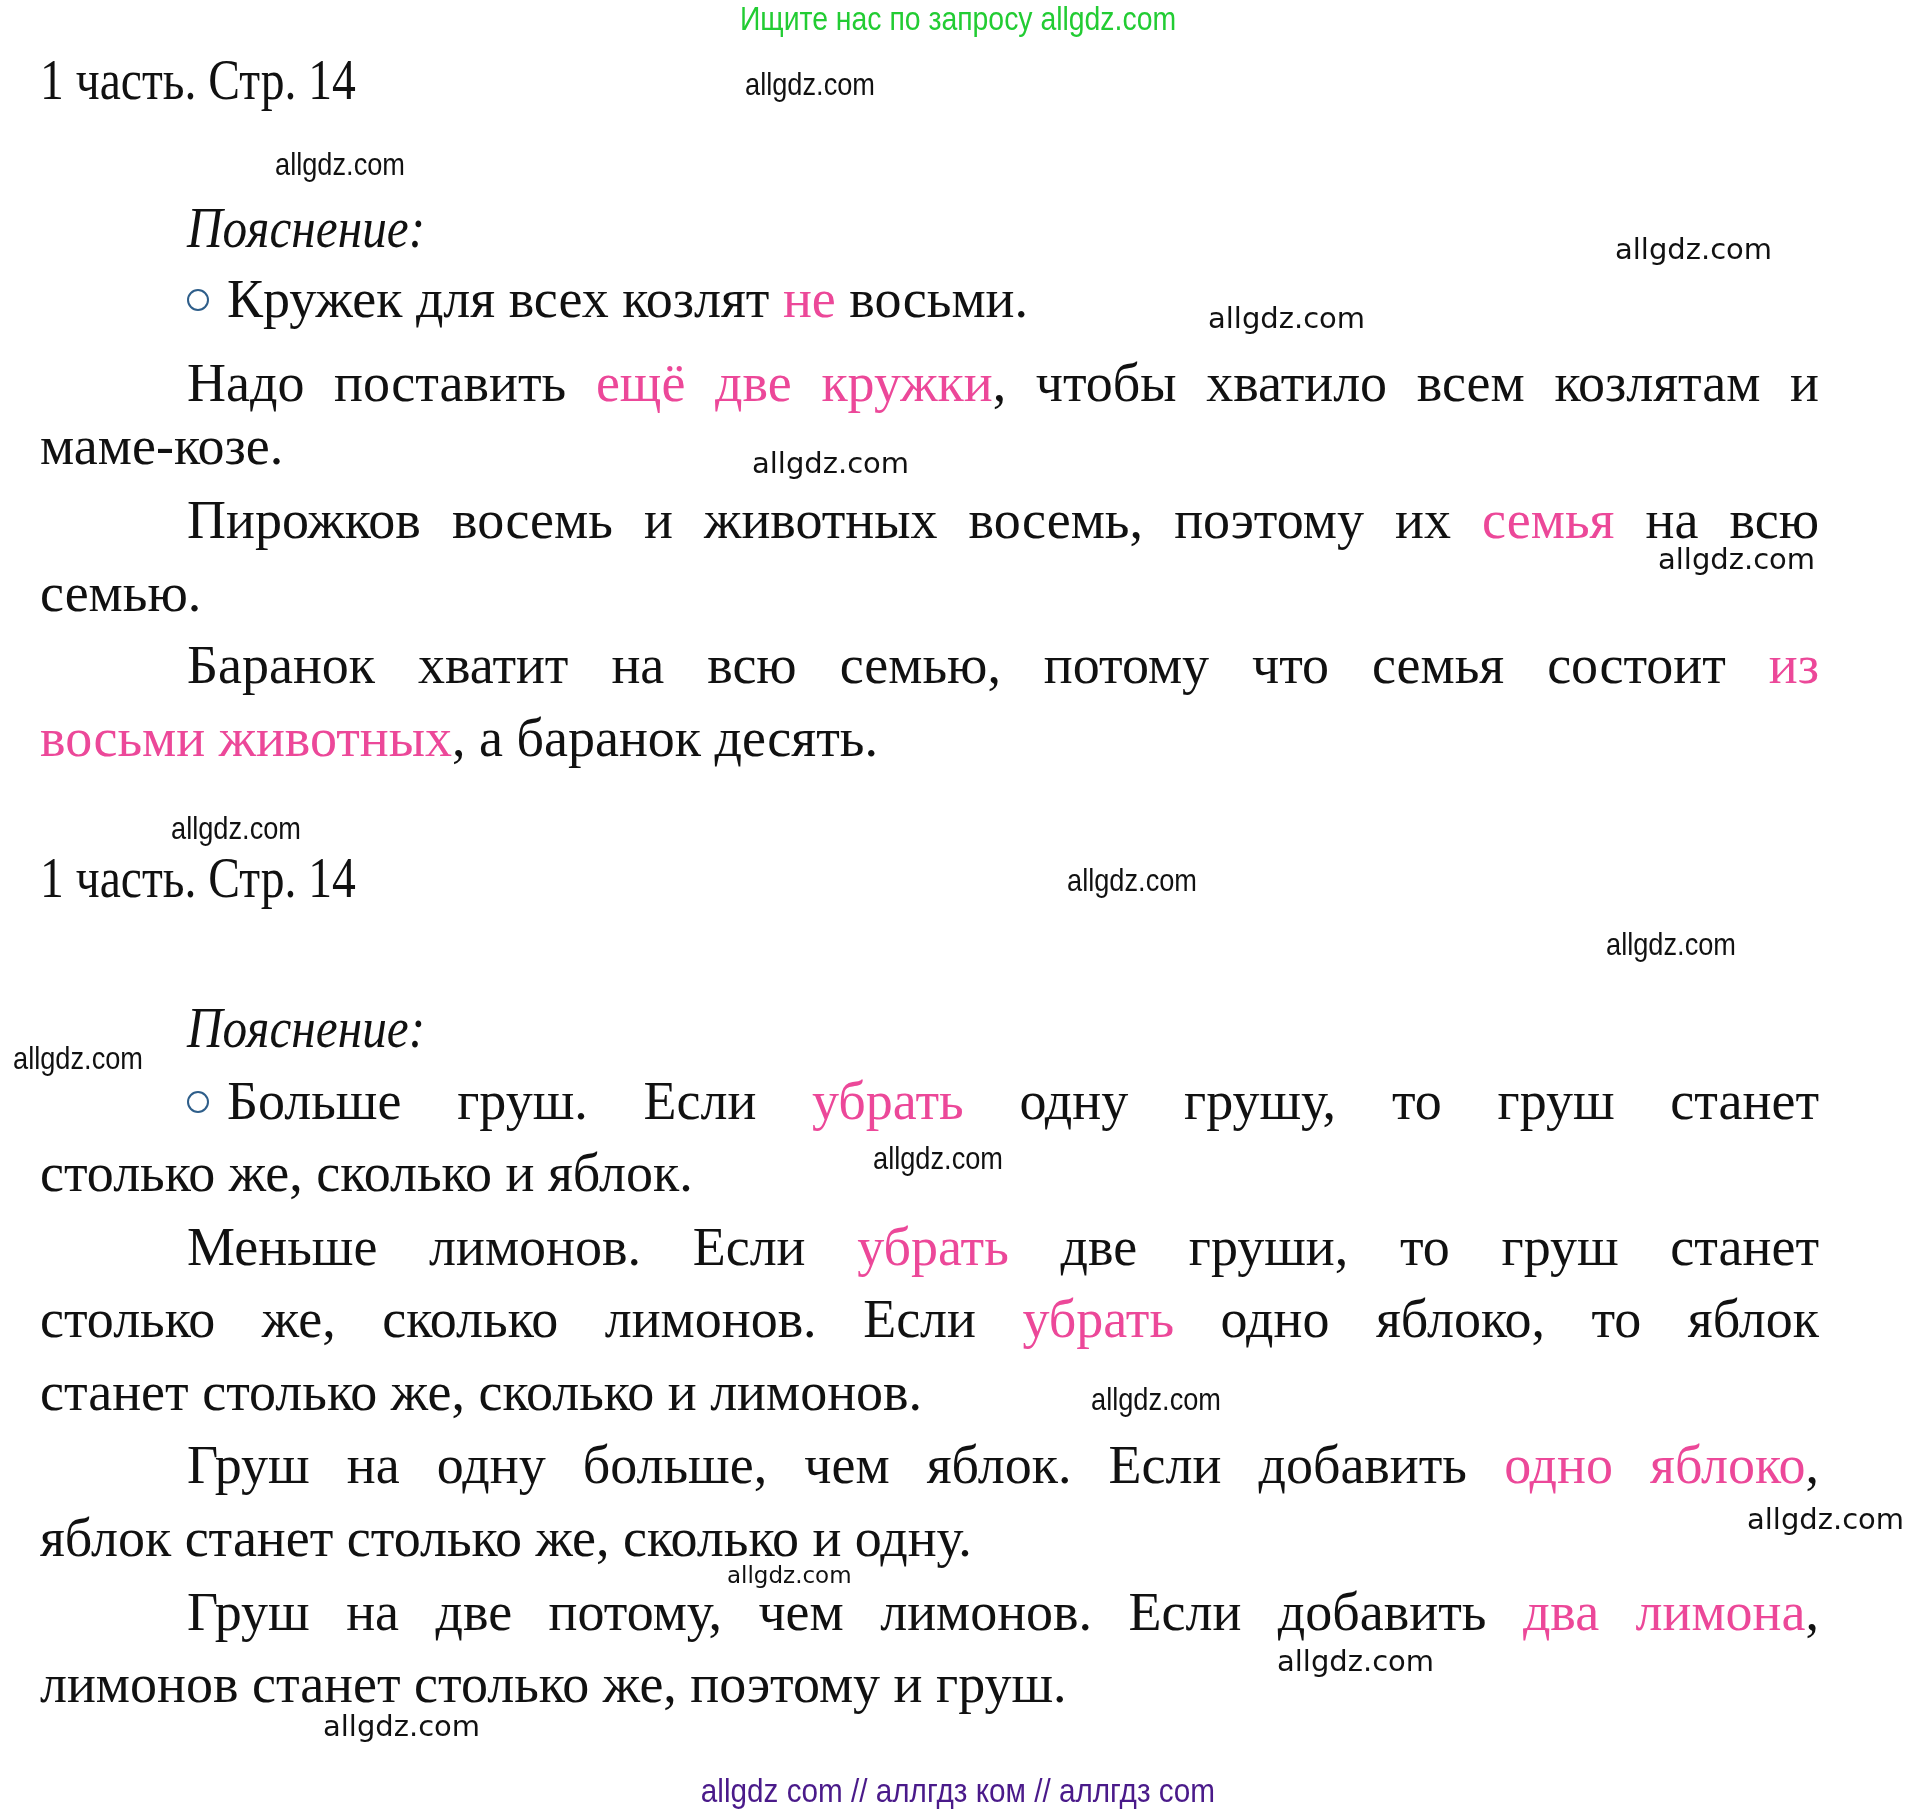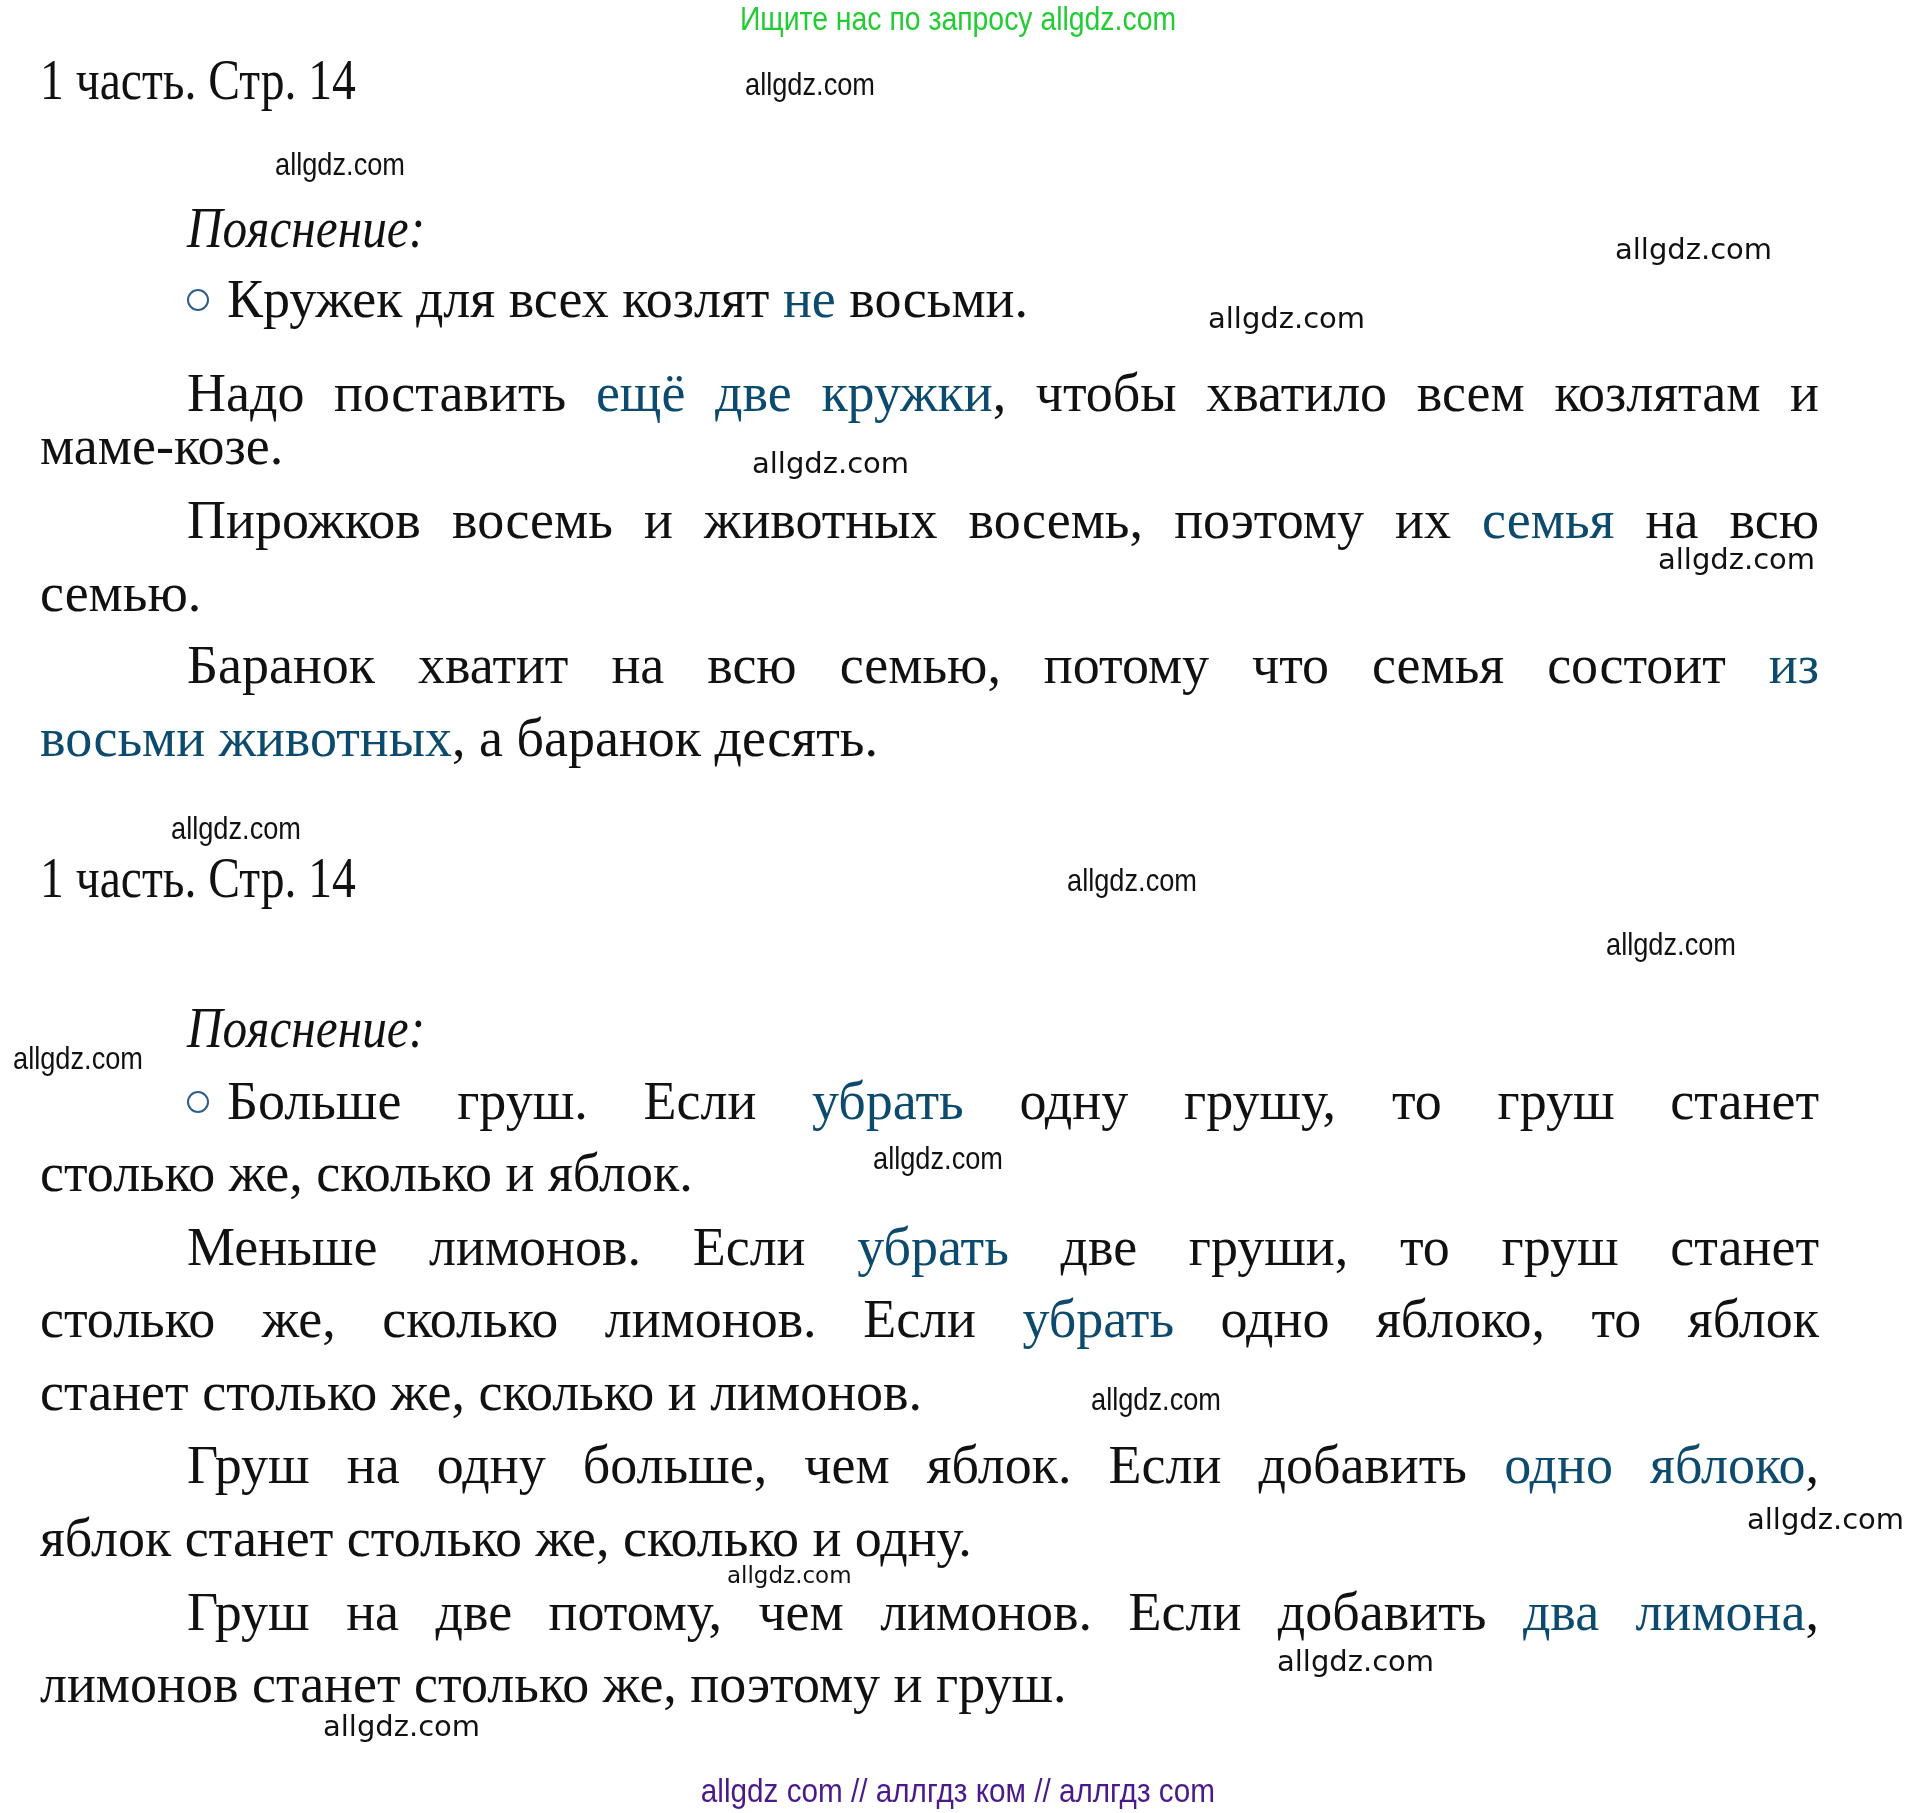--- a/index.html
+++ b/index.html
@@ -7,39 +7,39 @@
   .abs { position:absolute; white-space:nowrap; }
   .green-head { font-family:"Liberation Sans", sans-serif; font-size:33px; color:#22cc33; left:0; width:1915px; text-align:center; top:0px; transform:scaleX(0.86); transform-origin:961px 0; }
   .page-title { font-family:"Liberation Serif", serif; font-size:56px; color:#111; left:40px; transform:scaleX(0.85); transform-origin:0 0; }
   .wm { font-family:"DejaVu Sans", sans-serif; font-size:29px; color:#111; }
   .wm.small { font-size:23px; }
   .wm.narrow { font-family:"Liberation Sans", sans-serif; font-size:32px; transform:scaleX(0.85); transform-origin:0 0; }
   .expl { font-family:"Liberation Serif", serif; font-style:italic; font-size:56px; color:#111; left:187px; transform:scaleX(0.88); transform-origin:0 0; }
   .line { font-family:"Liberation Serif", serif; font-size:54px; color:#111; left:40px; width:1779px; text-align:justify; text-align-last:justify; line-height:66px; }
   .line.indent { left:187px; width:1632px; }
   .line.last { text-align-last:left; }
-  .red { color:#0c4a6e; }
+  .red { color:#ec4899; }
   .bullet { display:inline-block; width:22px; height:22px; border:2.5px solid #2e5e8a; border-radius:50%; margin-right:18px; vertical-align:6px; box-sizing:border-box; }
   .footer { font-family:"Liberation Sans", sans-serif; font-size:33px; color:#4a1a8a; left:0; width:1915px; text-align:center; top:1772px; transform:scaleX(0.9); transform-origin:961px 0; }
 </style>
 </head>
 <body>
 
 <div class="abs green-head">Ищите нас по запросу allgdz.com</div>
 
 <div class="abs page-title" style="top:48px">1 часть. Стр. 14</div>
 <div class="abs wm narrow" style="left:745px;top:66px">allgdz.com</div>
 <div class="abs wm narrow" style="left:275px;top:146px">allgdz.com</div>
 <div class="abs expl" style="top:196px">Пояснение:</div>
 <div class="abs wm" style="left:1615px;top:232px">allgdz.com</div>
 
 <div class="abs line indent last" style="top:266px"><span class="bullet"></span><span>Кружек для всех козлят </span><span class="red">не</span><span> восьми.</span></div>
 <div class="abs wm" style="left:1208px;top:301px">allgdz.com</div>
 
-<div class="abs line indent" style="top:360px"><span>Надо поставить </span><span class="red">ещё две кружки</span><span>, чтобы хватило всем козлятам и</span></div>
+<div class="abs line indent" style="top:350px"><span>Надо поставить </span><span class="red">ещё две кружки</span><span>, чтобы хватило всем козлятам и</span></div>
 <div class="abs line last" style="top:413px"><span>маме-козе.</span></div>
 <div class="abs wm" style="left:752px;top:446px">allgdz.com</div>
 
 <div class="abs line indent" style="top:487px"><span>Пирожков восемь и животных восемь, поэтому их </span><span class="red">семья</span><span> на всю</span></div>
 <div class="abs wm" style="left:1658px;top:542px">allgdz.com</div>
 <div class="abs line last" style="top:560px"><span>семью.</span></div>
 
 <div class="abs line indent" style="top:632px"><span>Баранок хватит на всю семью, потому что семья состоит </span><span class="red">из</span></div>
 <div class="abs line last" style="top:705px"><span class="red">восьми животных</span><span>, а баранок десять.</span></div>
 

